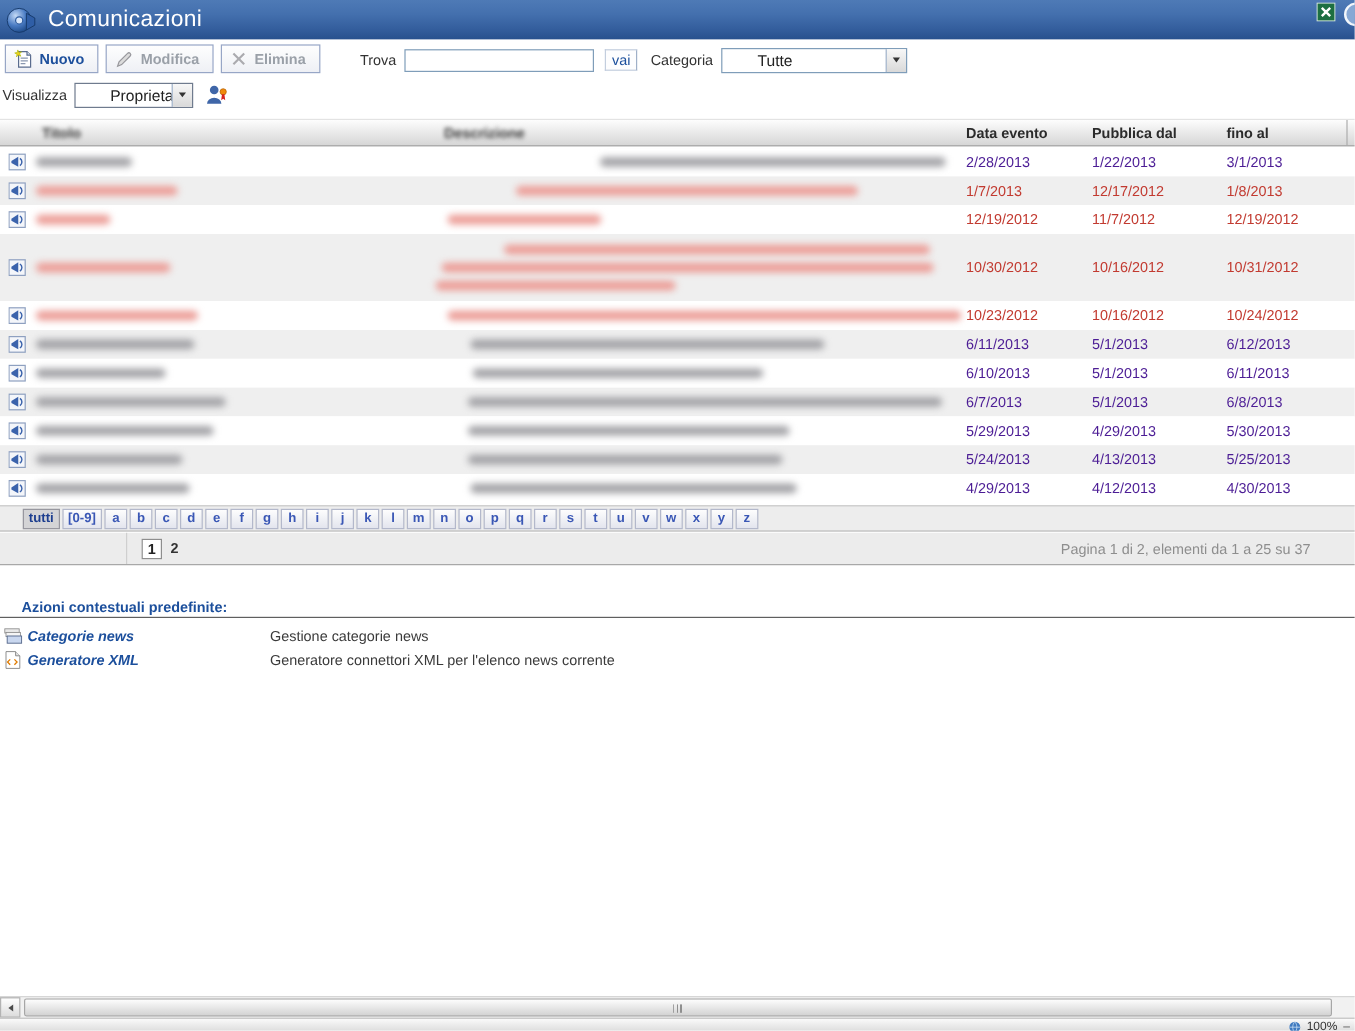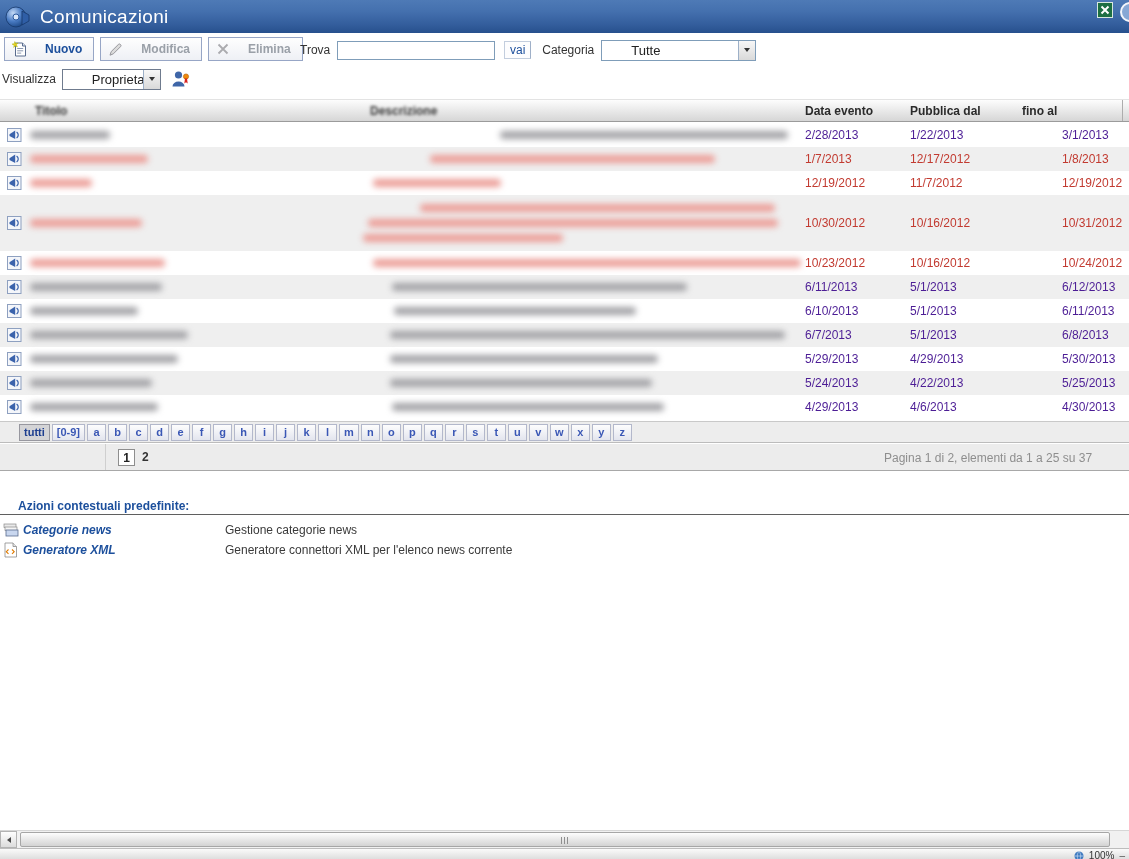--- a/index.html
+++ b/index.html
@@ -12,21 +12,21 @@
     display:flex; align-items:center; overflow:hidden; }
   .app-icon { margin-left:5px; width:26px; height:26px; flex:0 0 auto; }
   .titlebar-title { color:#fff; font-size:19px; margin-left:9px; letter-spacing:.3px; }
   .titlebar-right { position:absolute; right:0; top:0; height:33px; width:50px; }
   .excel-icon { position:absolute; right:16px; top:2px; width:16px; height:16px; }
   .help-circle { position:absolute; right:-11px; top:2px; width:20px; height:20px; border:2px solid #f2f6fb; border-radius:50%; background:#87a8d5; }
 
   
   .toolbar { position:absolute; top:33px; left:0; right:0; height:65px; background:#fff; }
   .btn-row { position:absolute; top:4px; left:4px; display:flex; }
-  .tb-btn { display:flex; align-items:center; gap:18px; height:24px; padding:0 11px 0 7px;
+  .tb-btn { display:flex; align-items:center; gap:6px; height:24px; padding:0 11px 0 7px;
     border:1px solid #97a6c6; background:linear-gradient(#fefefe,#eef0f5); margin-right:6px;
     font-weight:bold; font-size:12px; color:#1c4f9c; cursor:pointer; }
   .tb-btn.disabled { color:#9aa0a8; cursor:default; }
   .find-group { position:absolute; top:6px; left:300px; display:flex; align-items:center; height:22px; }
   .lbl { color:#333; font-size:12px; }
   .find-input { width:158px; height:19px; border:1px solid #7f9db9; margin-left:7px; padding:0 3px; font-size:12px; font-family:"Liberation Sans",sans-serif; }
   .vai-btn { margin-left:9px; width:27px; height:18px; line-height:17px; text-align:center;
     color:#1c4f9c; font-weight:normal; font-size:12px; background:#fdfdfe; border:1px solid #c3cede;
     border-right-color:#9fb0c8; cursor:pointer; }
   .cat-label { margin-left:11px; }
@@ -54,21 +54,21 @@
   .grid-row.alt { background:#efefef; }
   .grid-row.tall { height:56px; }
   .row-icon { position:absolute; left:7px; top:50%; transform:translateY(-50%); width:16px; height:16px; }
   .redact { position:absolute; top:50%; transform:translateY(-50%); height:8px; border-radius:4px;
     background:#a2a2a6; filter:blur(3px); }
   .redact.title-bar { left:30px; }
   .grid-row.red .redact { background:#ec9d97; }
   .redact.ml { transform:none; }
   .gdate { position:absolute; top:0; height:100%; display:flex; align-items:center; font-size:12px; color:#4c1d95; white-space:nowrap; }
   .grid-row.red .gdate { color:#c23a30; }
-  .col-te { left:805px; } .col-pd { left:910px; } .col-fa { left:1022px;margin-left:40px; }
+  .col-te { left:805px; } .col-pd { left:910px; } .col-fa { left:1022px; }
 
   
   .alpha-bar { position:absolute; top:421px; left:0; right:0; height:22px; background:#ededed;
     border-top:1px solid #c9c9c9; border-bottom:1px solid #bcbcbc; padding-left:18px; }
   .alpha-btn { display:inline-block; min-width:19px; padding:1px 4px 2px; margin:2px 1px 0; text-align:center;
     border:1px solid #b3b8cb; background:linear-gradient(#fdfdfd,#e3e5ee); color:#3a57b5;
     font-weight:bold; font-size:11px; cursor:pointer; vertical-align:top; }
   .alpha-btn.active { background:#d4d4d6; color:#1d3e8f; border-color:#97979f; }
 
   
@@ -306,33 +306,33 @@
     </div>
     <div class="grid-row alt">
       <span class="row-icon"><svg width="16" height="16" viewBox="0 0 16 16">
           <rect x="0.5" y="1.5" width="13.5" height="13" fill="#f4f6fa" stroke="#8ea0c0"></rect>
           <path d="M2.5 7.2 L8.2 3.6 V12 L2.5 8.9 Z" fill="#3b63ac"></path>
           <path d="M9.6 5 c2.2 1.6 2.2 4.4 0 6" stroke="#3b63ac" stroke-width="1.2" fill="none"></path>
         </svg></span>
       <div class="redact title-bar" style="width: 122px;"></div>
       <div class="redact" style="left: 390px; width: 262px;"></div>
       <div class="gdate col-te">5/24/2013</div>
-      <div class="gdate col-pd">4/22/2013</div>
+      <div class="gdate col-pd">4/13/2013</div>
       <div class="gdate col-fa">5/25/2013</div>
     </div>
     <div class="grid-row">
       <span class="row-icon"><svg width="16" height="16" viewBox="0 0 16 16">
           <rect x="0.5" y="1.5" width="13.5" height="13" fill="#f4f6fa" stroke="#8ea0c0"></rect>
           <path d="M2.5 7.2 L8.2 3.6 V12 L2.5 8.9 Z" fill="#3b63ac"></path>
           <path d="M9.6 5 c2.2 1.6 2.2 4.4 0 6" stroke="#3b63ac" stroke-width="1.2" fill="none"></path>
         </svg></span>
       <div class="redact title-bar" style="width: 128px;"></div>
       <div class="redact" style="left: 392px; width: 272px;"></div>
       <div class="gdate col-te">4/29/2013</div>
-      <div class="gdate col-pd">4/6/2013</div>
+      <div class="gdate col-pd">4/12/2013</div>
       <div class="gdate col-fa">4/30/2013</div>
     </div>
   </div>
 
 <div class="alpha-bar" id="alphaBar"><span class="alpha-btn active">tutti</span><span class="alpha-btn">[0-9]</span><span class="alpha-btn">a</span><span class="alpha-btn">b</span><span class="alpha-btn">c</span><span class="alpha-btn">d</span><span class="alpha-btn">e</span><span class="alpha-btn">f</span><span class="alpha-btn">g</span><span class="alpha-btn">h</span><span class="alpha-btn">i</span><span class="alpha-btn">j</span><span class="alpha-btn">k</span><span class="alpha-btn">l</span><span class="alpha-btn">m</span><span class="alpha-btn">n</span><span class="alpha-btn">o</span><span class="alpha-btn">p</span><span class="alpha-btn">q</span><span class="alpha-btn">r</span><span class="alpha-btn">s</span><span class="alpha-btn">t</span><span class="alpha-btn">u</span><span class="alpha-btn">v</span><span class="alpha-btn">w</span><span class="alpha-btn">x</span><span class="alpha-btn">y</span><span class="alpha-btn">z</span></div>
 
 <div class="pager-bar">
   <span class="pager-divider"></span>
   <span class="page-current">1</span>
   <span class="page-link">2</span>

